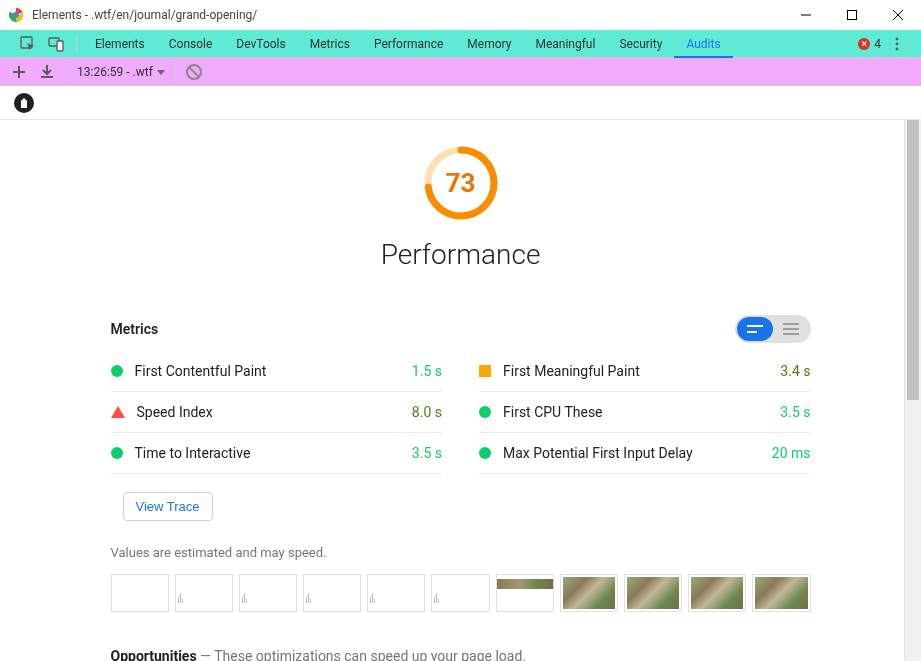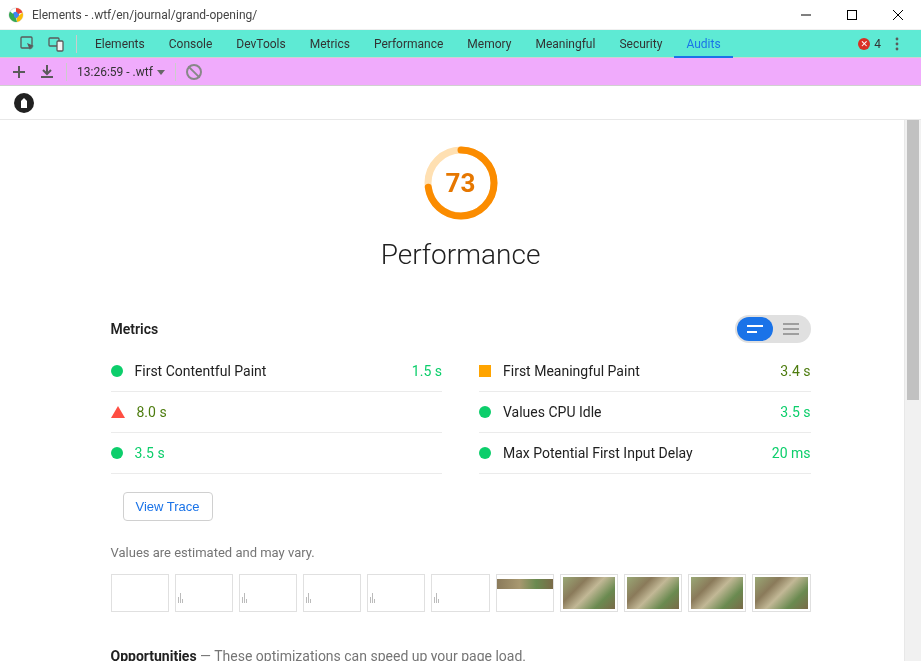--- a/index.html
+++ b/index.html
@@ -234,49 +234,51 @@
     
     <div class="metrics-grid">
       <div>
         <div class="metric-row">
           <span class="metric-indicator ind-pass"></span>
           <span class="metric-name">First Contentful Paint</span>
           <span class="metric-val val-pass">1.5 s</span>
         </div>
         <div class="metric-row">
           <span class="metric-indicator ind-fail"></span>
+          <span class="metric-name">Speed Index</span>
           <span class="metric-val val-fail">8.0 s</span>
         </div>
         <div class="metric-row">
           <span class="metric-indicator ind-pass"></span>
+          <span class="metric-name">Time to Interactive</span>
           <span class="metric-val val-pass">3.5 s</span>
         </div>
       </div>
       <div>
         <div class="metric-row">
           <span class="metric-indicator ind-avg"></span>
           <span class="metric-name">First Meaningful Paint</span>
           <span class="metric-val val-fail">3.4 s</span>
         </div>
         <div class="metric-row">
           <span class="metric-indicator ind-pass"></span>
-          <span class="metric-name">Values CPU Idle</span>
+          <span class="metric-name">First CPU These</span>
           <span class="metric-val val-pass">3.5 s</span>
         </div>
         <div class="metric-row">
           <span class="metric-indicator ind-pass"></span>
           <span class="metric-name">Max Potential First Input Delay</span>
           <span class="metric-val val-pass">20 ms</span>
         </div>
       </div>
     </div>
 
     <button class="view-trace-btn">View Trace</button>
 
-    <div class="estimate-note">Values are estimated and may vary.</div>
+    <div class="estimate-note">Values are estimated and may speed.</div>
 
     
     <div class="filmstrip">
       <div class="fs-thumb"></div>
       <div class="fs-thumb">
           <div class="bars">
             <span style="height:6px"></span>
             <span style="height:10px"></span>
             <span style="height:4px"></span>
           </div>

